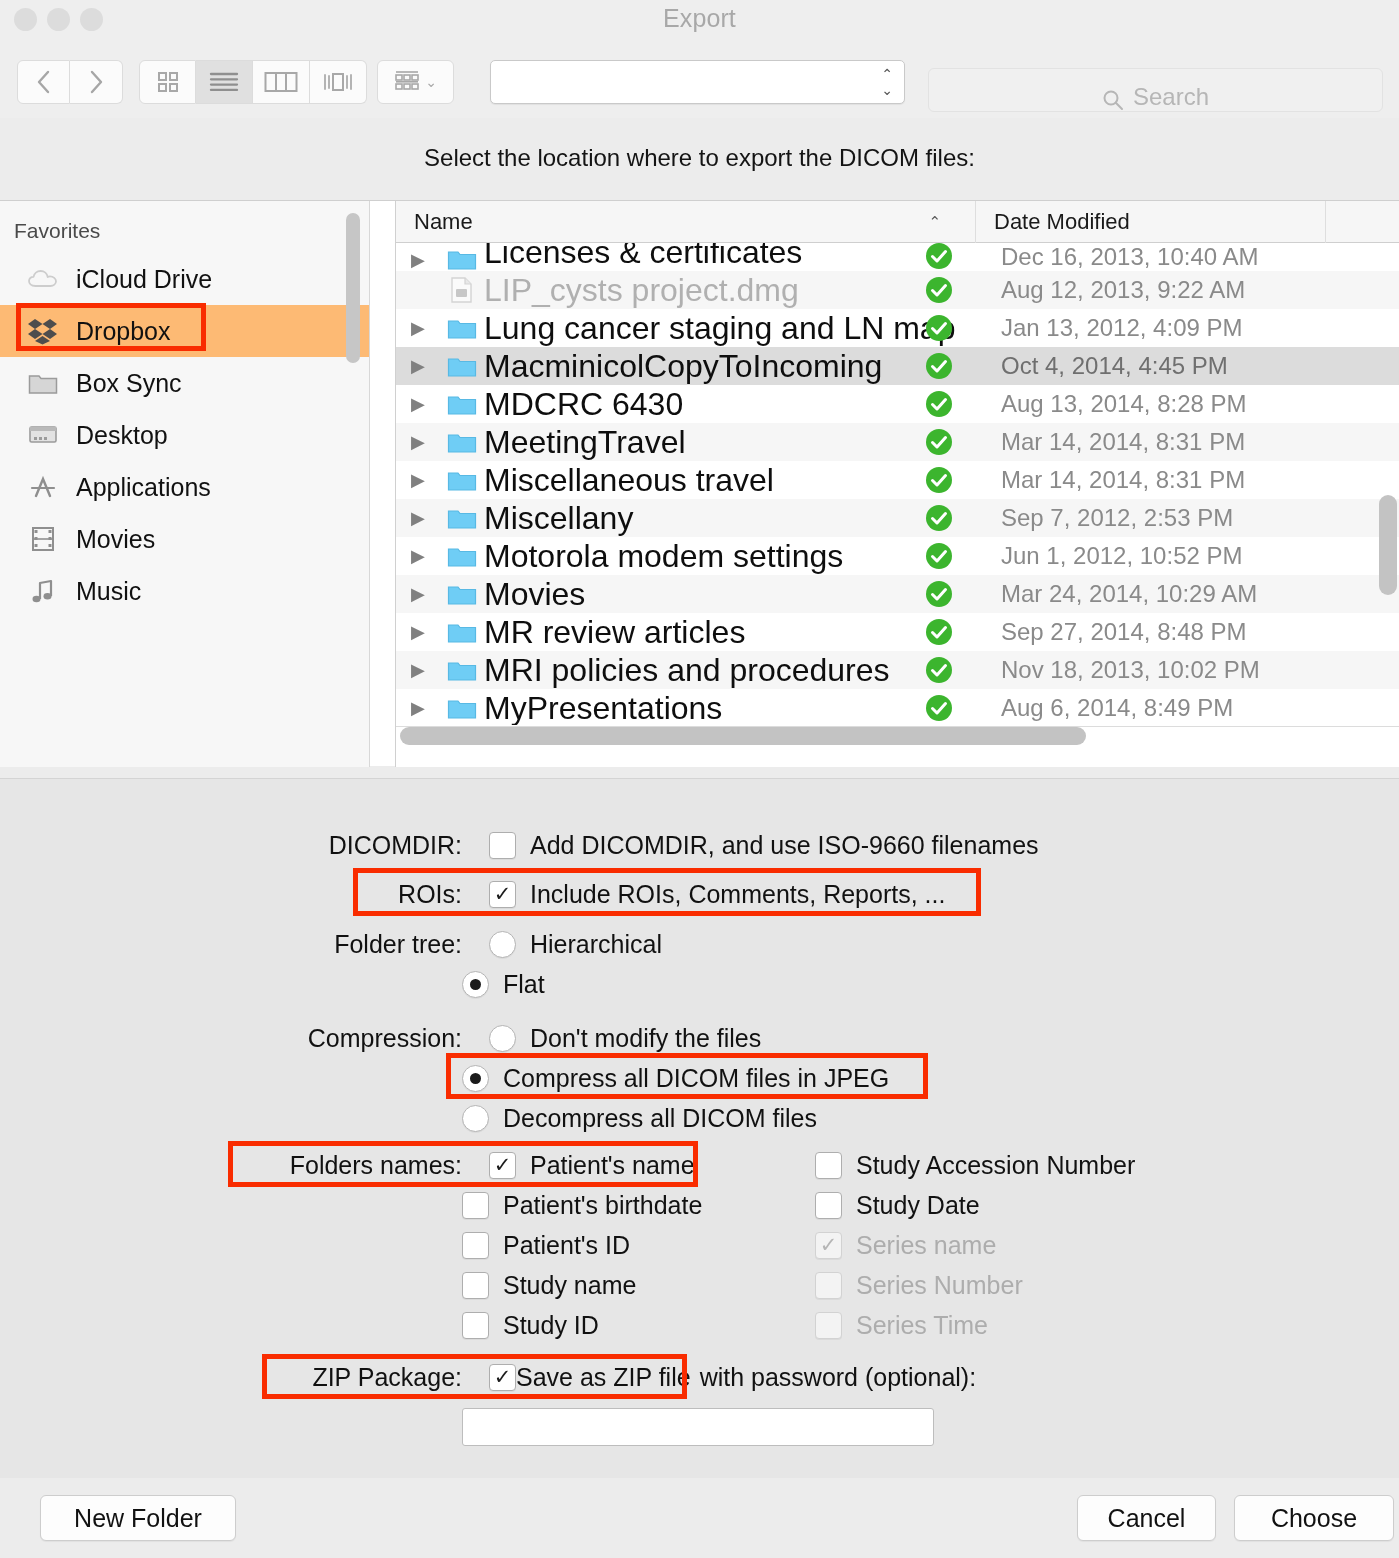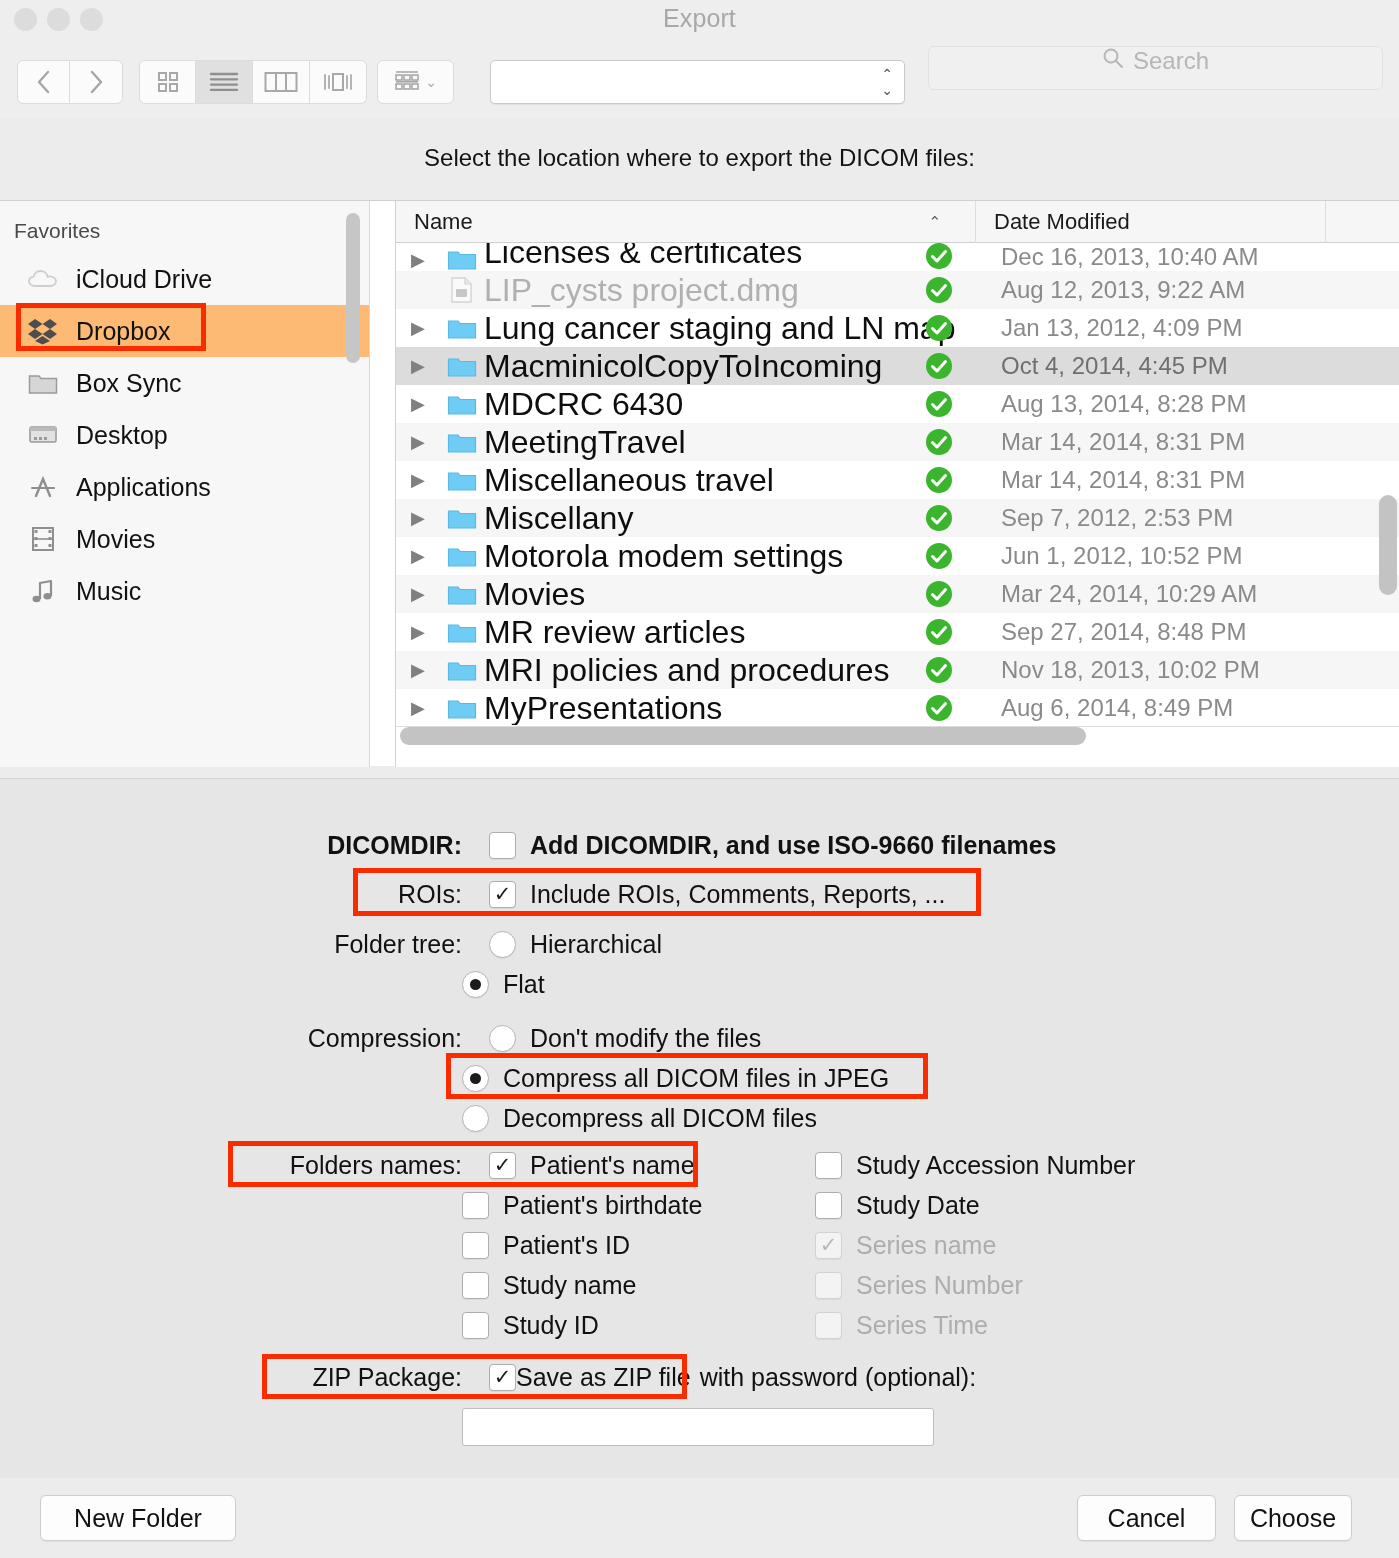--- a/index.html
+++ b/index.html
@@ -60,23 +60,23 @@
     background: #ffffff; border: 1px solid #c9c9c9; border-radius: 5px;
     box-shadow: 0 1px 1px rgba(0,0,0,.06);
   }
   .combo .steppers {
     position: absolute; right: 11px; top: 5px;
     display: flex; flex-direction: column; align-items: center;
     color: #555; font-size: 14px; line-height: 16px;
   }
 
   .search {
-    position: absolute; left: 928px; top: 0; width: 455px; height: 44px;
+    position: absolute; left: 928px; top: 22px; width: 455px; height: 44px;
     background: #f0f0f0; border: 1px solid #e2e2e2; border-radius: 6px;
-    display: flex; align-items: flex-start; justify-content: center; gap: 9px;
+    display: flex; align-items: flex-end; justify-content: center; gap: 9px;
   }
   .search .ph { color: #b6b6b6; font-size: 24px; }
 
   
   .prompt {
     position: absolute; left: 0; top: 144px; width: 1399px;
     text-align: center; font-size: 24px; color: #141414;
   }
 
   
@@ -216,21 +216,21 @@
     position: absolute; left: 0; bottom: 0; width: 1399px; height: 80px; background: #ececec;
   }
   .pbtn {
     position: absolute; height: 46px; background: #fdfdfd;
     border: 1px solid #cdcdcd; border-radius: 6px;
     font-size: 25px; color: #111; display: flex; align-items: center; justify-content: center;
     box-shadow: 0 1px 1px rgba(0,0,0,.05);
   }
   .pbtn.newfolder { left: 40px; top: 17px; width: 196px; }
   .pbtn.cancel { left: 1077px; top: 17px; width: 139px; }
-  .pbtn.choose { left: 1234px; top: 17px; width: 118px; }
+  .pbtn.choose { left: 1234px; top: 17px; width: 160px; }
 </style>
 </head>
 <body>
 
 <div class="window">
 
   <div class="titlebar">
     <div class="traffic">
       <span></span>
       <span></span>
@@ -679,21 +679,21 @@
         <div class="hthumb"></div>
       </div>
       <div class="vscroll">
         <div class="vthumb"></div>
       </div>
     </div>
   </div>
 
   <div class="options">
 
-    <div class="optrow" style="left:290px; top:52px; gap:0;font-weight:bold;">
+    <div class="optrow" style="left:290px; top:52px; gap:0;">
       <span class="optlabel" style="width:172px;">DICOMDIR:</span>
       <span class="cb" style="margin-left:27px;"></span>
       <span class="opttext" style="margin-left:14px;">Add DICOMDIR, and use ISO-9660 filenames</span>
     </div>
 
     <div class="optrow" style="left:290px; top:101px;">
       <span class="optlabel" style="width:172px;">ROIs:</span>
       <span class="cb" style="margin-left:27px;">
           <span class="tick">✓</span>
         </span>

